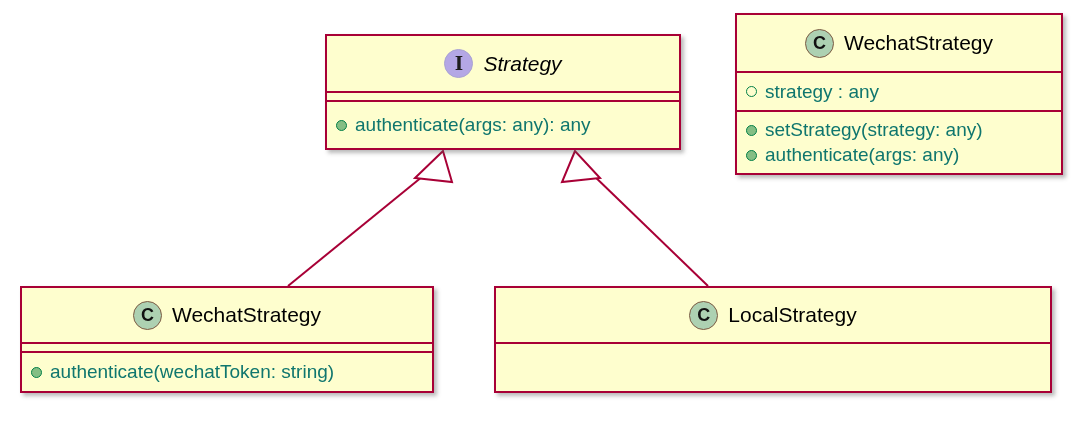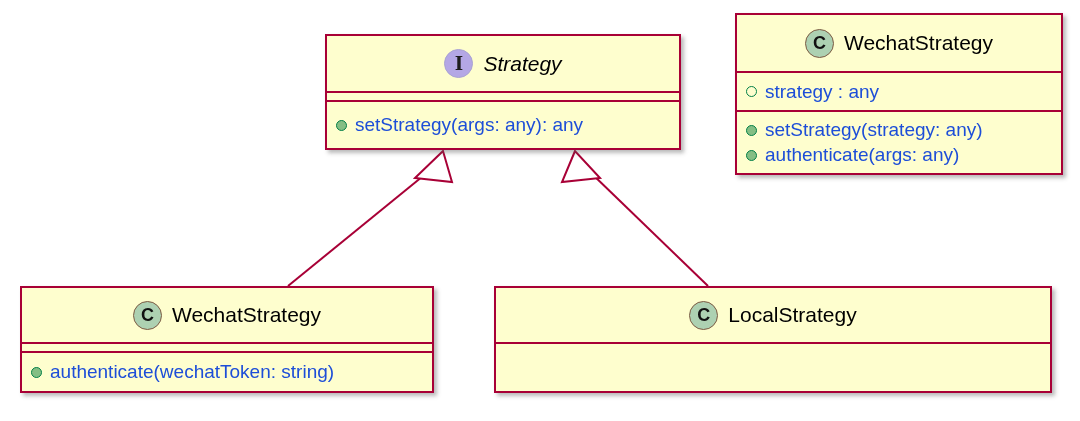--- a/index.html
+++ b/index.html
@@ -115,21 +115,21 @@
   .vis-public {
     background: #84BE84;
     border: 1px solid #038048;
   }
   .vis-package {
     background: #FEFECE;
     border: 1.6px solid #038048;
   }
   .member-text {
     font-size: 19px;
-    color: #1d4ed8;
+    color: #0f766e;
   }
 </style>
 </head>
 <body>
 
 <div id="canvas">
 
   <svg id="edges" viewBox="0 0 1080 421" width="1080" height="421">
 
     <line x1="288" y1="286" x2="428" y2="172" stroke="#A80036" stroke-width="2"></line>
@@ -141,21 +141,21 @@
 
   <div class="uml-box" style="left:325px; top:34px; width:356px; height:116px;">
     <div class="compartment header-comp" style="height:55px;">
       <span class="badge badge-interface">I</span>
       <span class="class-title abstract">Strategy</span>
     </div>
     <div class="compartment divider empty-comp"></div>
     <div class="compartment divider members-comp" style="flex:1;">
       <div class="member-row">
         <span class="vis-marker vis-public"></span>
-        <span class="member-text">setStrategy(args: any): any</span>
+        <span class="member-text">authenticate(args: any): any</span>
       </div>
     </div>
   </div>
 
   <div class="uml-box" style="left:735px; top:13px; width:328px; height:162px;">
     <div class="compartment header-comp" style="height:56px;">
       <span class="badge badge-class">C</span>
       <span class="class-title">WechatStrategy</span>
     </div>
     <div class="compartment divider members-comp" style="height:39px;">

